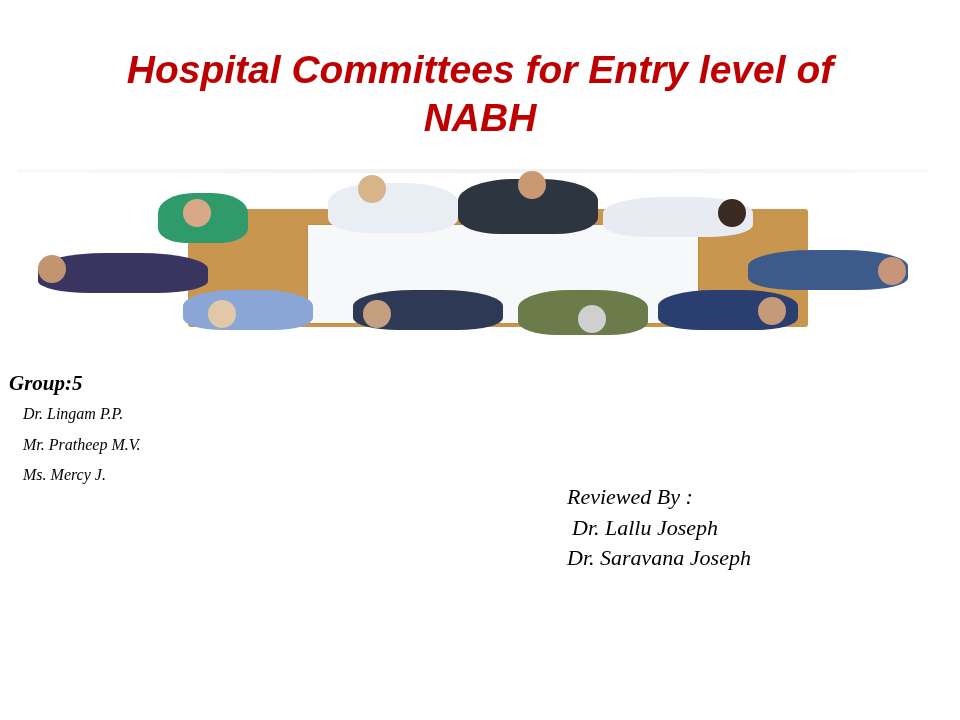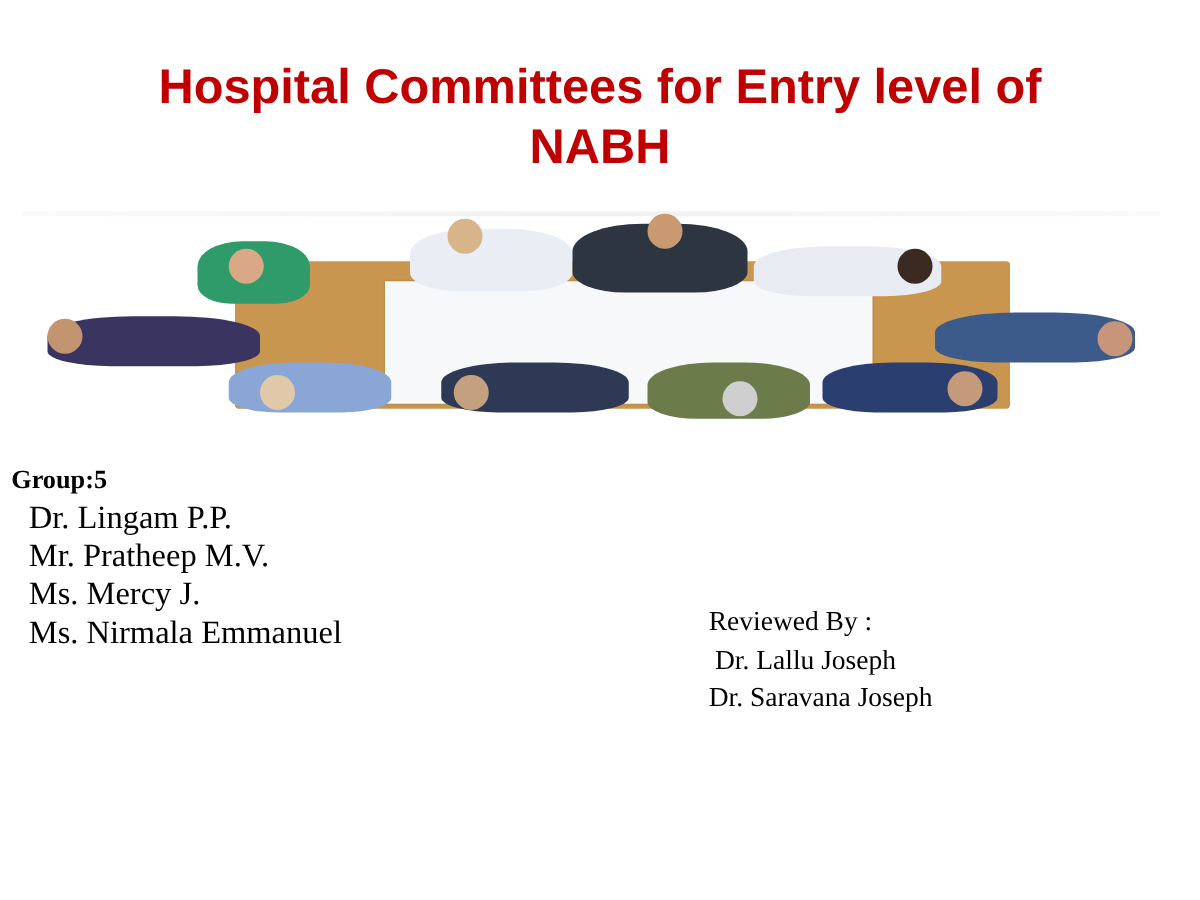--- a/index.html
+++ b/index.html
@@ -3,20 +3,21 @@
   <meta charset="utf-8">
   <style>
     html, body { margin: 0; padding: 0; background: #ffffff; }
     .slide {
       position: relative;
       width: 960px; height: 720px;
       background: #ffffff;
       overflow: hidden;
       font-family: "Liberation Serif", serif;
       color: #000000;
+      font-style: italic;
     }
     .title {
       position: absolute;
       left: 0; top: 46px; width: 960px;
       text-align: center;
       font-family: "Liberation Sans", sans-serif;
       font-weight: bold;
       font-size: 39px;
       line-height: 48px;
       color: #c00000;
@@ -59,21 +60,21 @@
     .group-title {
       position: absolute;
       left: 9px; top: 369px;
       font-weight: bold;
       font-size: 21px;
       line-height: 28px;
     }
     .members {
       position: absolute;
       left: 23px; top: 399px;
-      font-size: 26px;
+      font-size: 16px;
       line-height: 30.5px;
       margin: 0; padding: 0; list-style: none;
     }
     .reviewers {
       position: absolute;
       left: 567px; top: 482px;
       font-size: 22px;
       line-height: 30.5px;
     }
     .reviewers div { white-space: pre; }
@@ -116,21 +117,20 @@
     <div class="person" style="left:640px;top:125px;width:140px;height:40px;background:#2a3f70;"></div>
     <div class="head" style="left:740px;top:132px;background:#c49a7a;"></div>
   </div>
 
   <div class="group-title">Group:5</div>
 
   <ul class="members">
     <li>Dr.  Lingam P.P.</li>
     <li>Mr. Pratheep M.V.</li>
     <li>Ms. Mercy J.</li>
-    <li>Ms. Nirmala Emmanuel</li>
   </ul>
 
   <div class="reviewers">
     <div>Reviewed By :</div>
     <div class="rev-1">Dr. Lallu Joseph</div>
     <div>Dr. Saravana Joseph</div>
   </div>
 
 </div>
 

